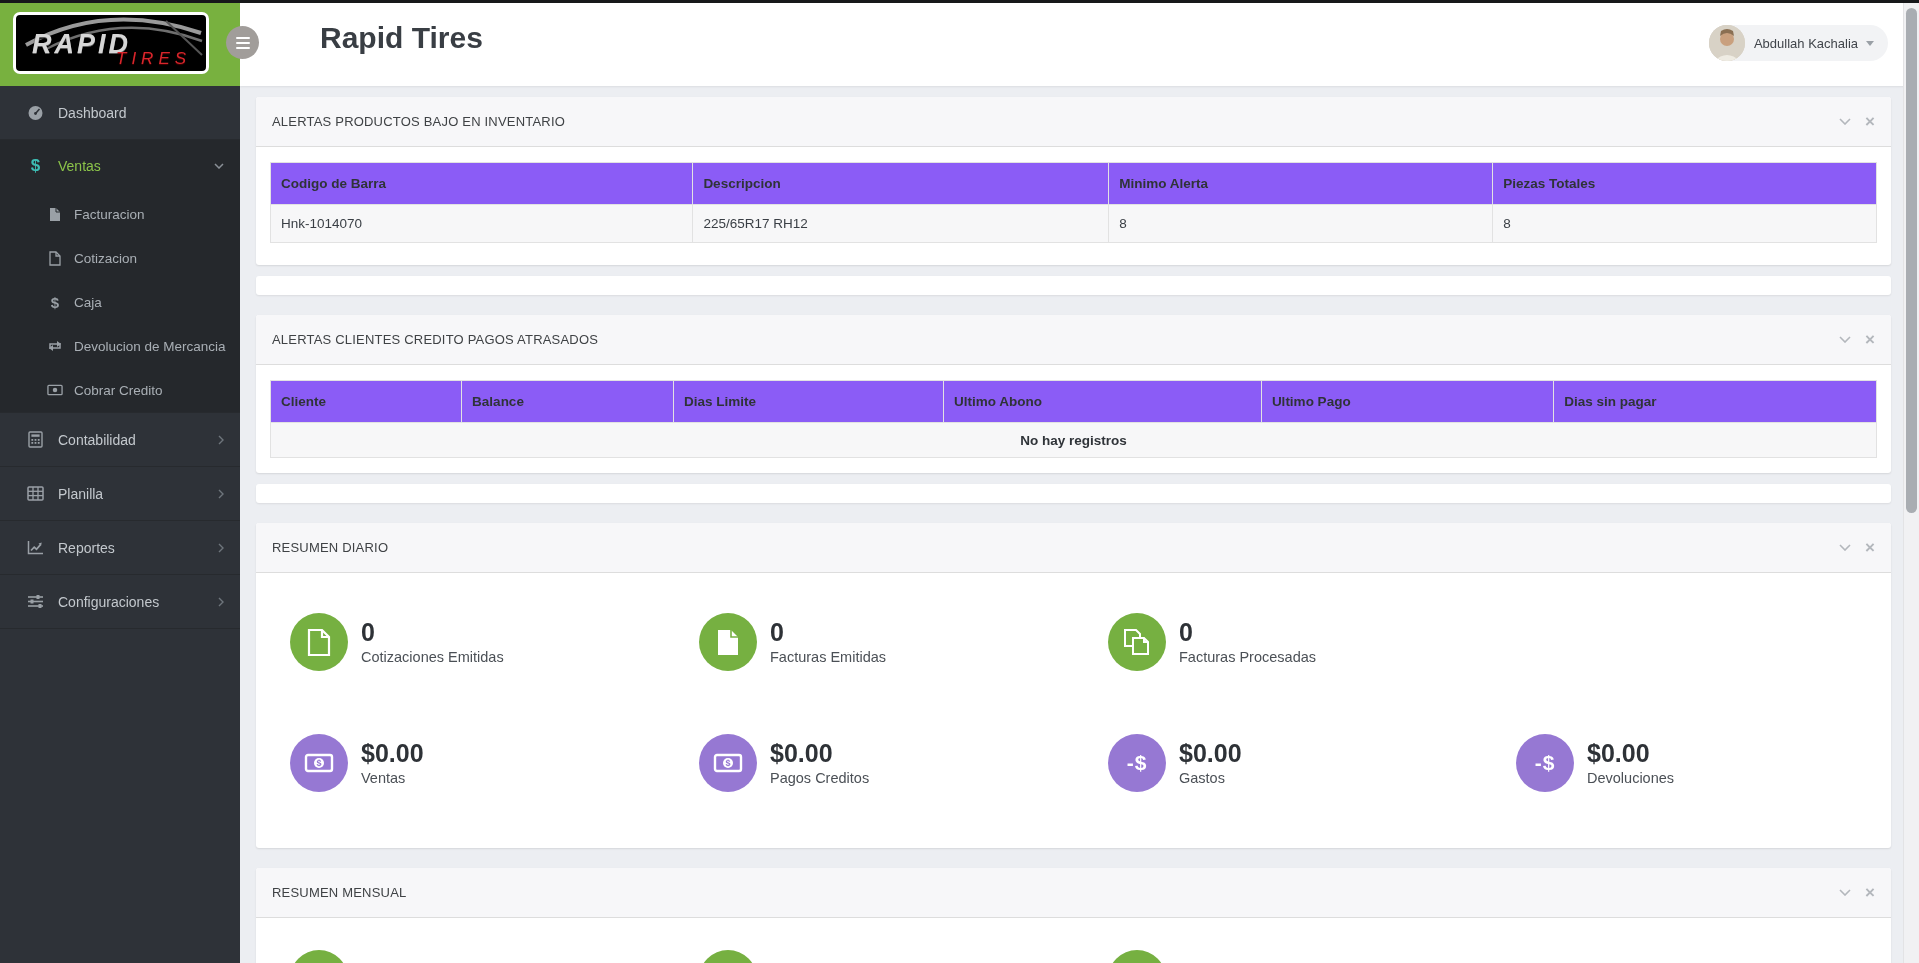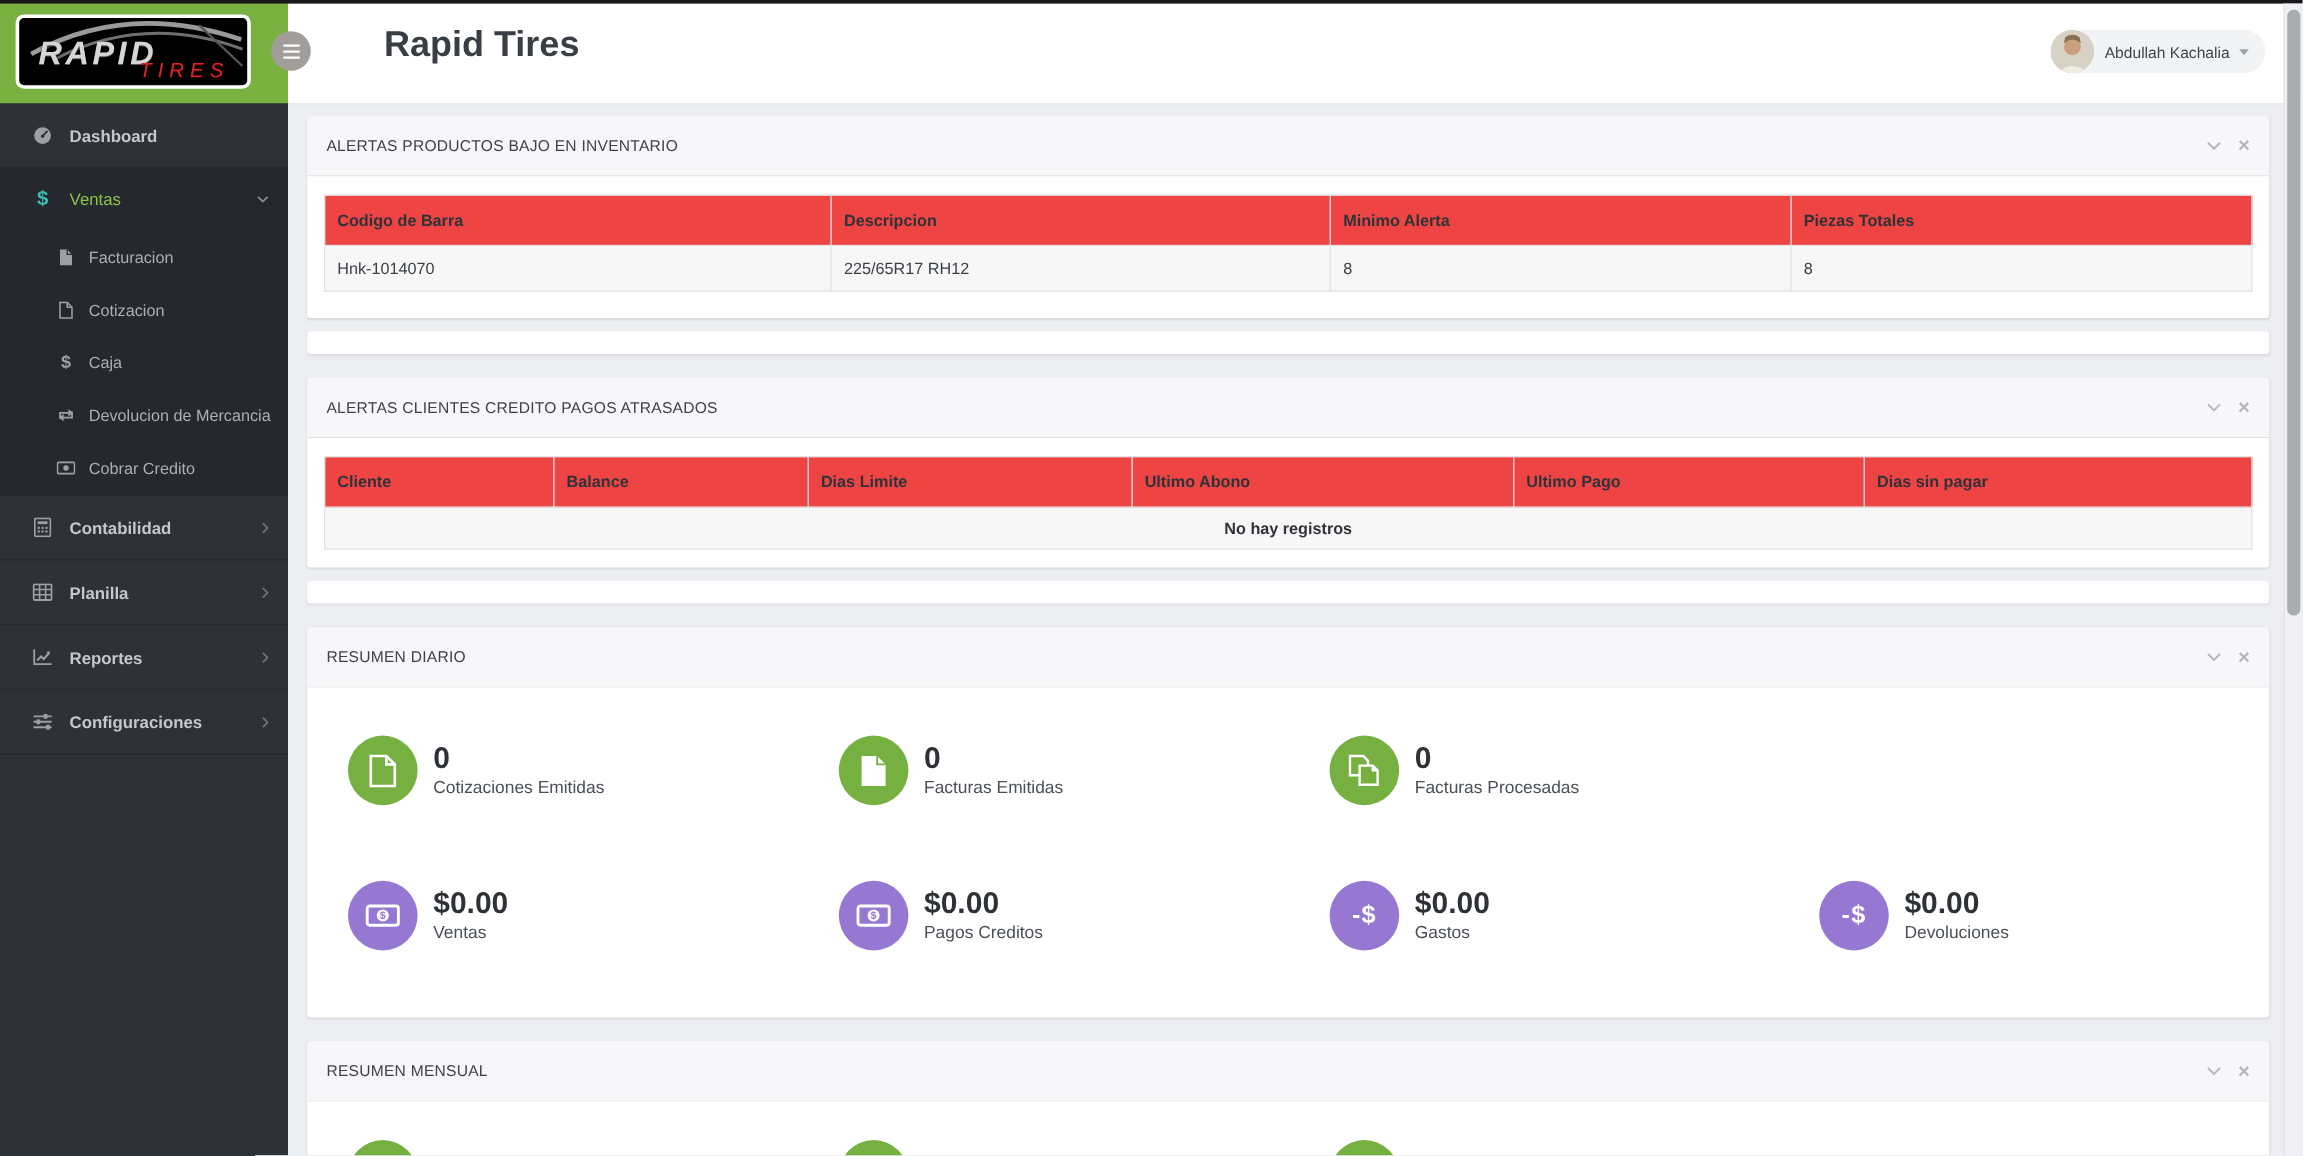--- a/index.html
+++ b/index.html
@@ -9,21 +9,21 @@
 
   
   .sidebar { position:absolute; left:0; top:0; width:240px; height:963px; background:#2e3238; z-index:10; }
   .logo-area { position:relative; width:240px; height:86px; background:#78b13f; }
   .logo-box { position:absolute; left:13px; top:12px; width:196px; height:62px; background:#000; border:3px solid #fff; border-radius:7px; overflow:hidden; }
   .logo-arc { position:absolute; left:0; top:0; }
   .logo-line1 { position:absolute; left:16px; top:14px; font-size:27px; font-weight:bold; font-style:italic; letter-spacing:3px; color:#d6d6d6; text-shadow:0 1px 0 #5a5a5a, 0 2px 2px #000; }
   .logo-line2 { position:absolute; left:100px; top:34px; font-size:17px; font-weight:normal; font-style:italic; letter-spacing:5px; color:#d8262c; text-shadow:0 1px 1px #400; }
 
   .nav { position:absolute; left:0; top:86px; width:240px; }
-  .nav-main { height:54px; display:flex; align-items:center; gap:13px; padding:0 16px 0 26px; color:#c3c8cd; font-size:14px; border-bottom:1px solid #272a2e; cursor:pointer;font-weight:bold; }
+  .nav-main { height:54px; display:flex; align-items:center; gap:13px; padding:0 16px 0 26px; color:#c3c8cd; font-size:14px; border-bottom:1px solid #272a2e; cursor:pointer; }
   .nav-main .nicon { width:19px; display:flex; justify-content:center; color:#9aa0a6; flex:none; }
   .nav-group { background:#25282c; border-bottom:1px solid #272a2e; }
   .nav-group .head { height:52px; display:flex; align-items:center; gap:13px; padding:0 16px 0 26px; font-size:14px; cursor:pointer; }
   .ventas-dollar { color:#3dbdb3; font-weight:bold; font-size:17px; width:19px; text-align:center; }
   .ventas-label { color:#8bc34a; }
   .nav-sub { height:44px; display:flex; align-items:center; gap:11px; padding-left:47px; color:#a9afb5; font-size:13.5px; cursor:pointer; }
   .nav-sub .nicon { width:16px; display:flex; justify-content:center; color:#9aa0a6; flex:none; }
   .chev { margin-left:auto; display:flex; align-items:center; }
   .dollar-glyph { font-weight:bold; font-size:15px; }
 
@@ -44,21 +44,21 @@
   .panel-title { font-size:13px; color:#3f4245; letter-spacing:.2px; }
   .panel-tools { margin-left:auto; display:flex; align-items:center; gap:14px; }
   .tool-btn { background:none; border:none; color:#b3b7bc; cursor:pointer; display:flex; align-items:center; padding:0; }
   .close-glyph { font-size:17px; font-weight:bold; line-height:1; color:#b3b7bc; }
   .panel-body { padding:15px 14px 0 14px; }
   .panel-strip { width:1635px; height:19px; background:#fff; border-radius:3px; box-shadow:0 1px 2px rgba(0,0,0,.08); margin-top:11px; }
   .gap20 { height:20px; }
 
   table.alert-table { width:100%; border-collapse:collapse; border:1px solid #dcdcdc; }
   .alert-table th, .alert-table td { border:1px solid #e2e2e2; text-align:left; padding:0 10px; font-size:13.5px; }
-  .alert-table th { height:42px; font-weight:bold; color:#2f3338; background:#ef4444; }
+  .alert-table th { height:42px; font-weight:bold; color:#2f3338; background:#8b5cf6; }
   .alert-table td { height:38px; color:#3a3f45; background:#f7f7f8; }
   .alert-table td.empty { text-align:center; font-weight:bold; height:35px; color:#2f3338; }
 
   
   .stat { position:absolute; display:flex; align-items:center; gap:13px; }
   .stat-circle { width:58px; height:58px; border-radius:50%; display:flex; align-items:center; justify-content:center; flex:none; }
   .stat-circle.green { background:#76b041; }
   .stat-circle.purple { background:#9678d3; }
   .stat-text { display:flex; flex-direction:column; }
   .stat-value { font-size:25px; font-weight:bold; color:#2e3237; line-height:1.1; }

